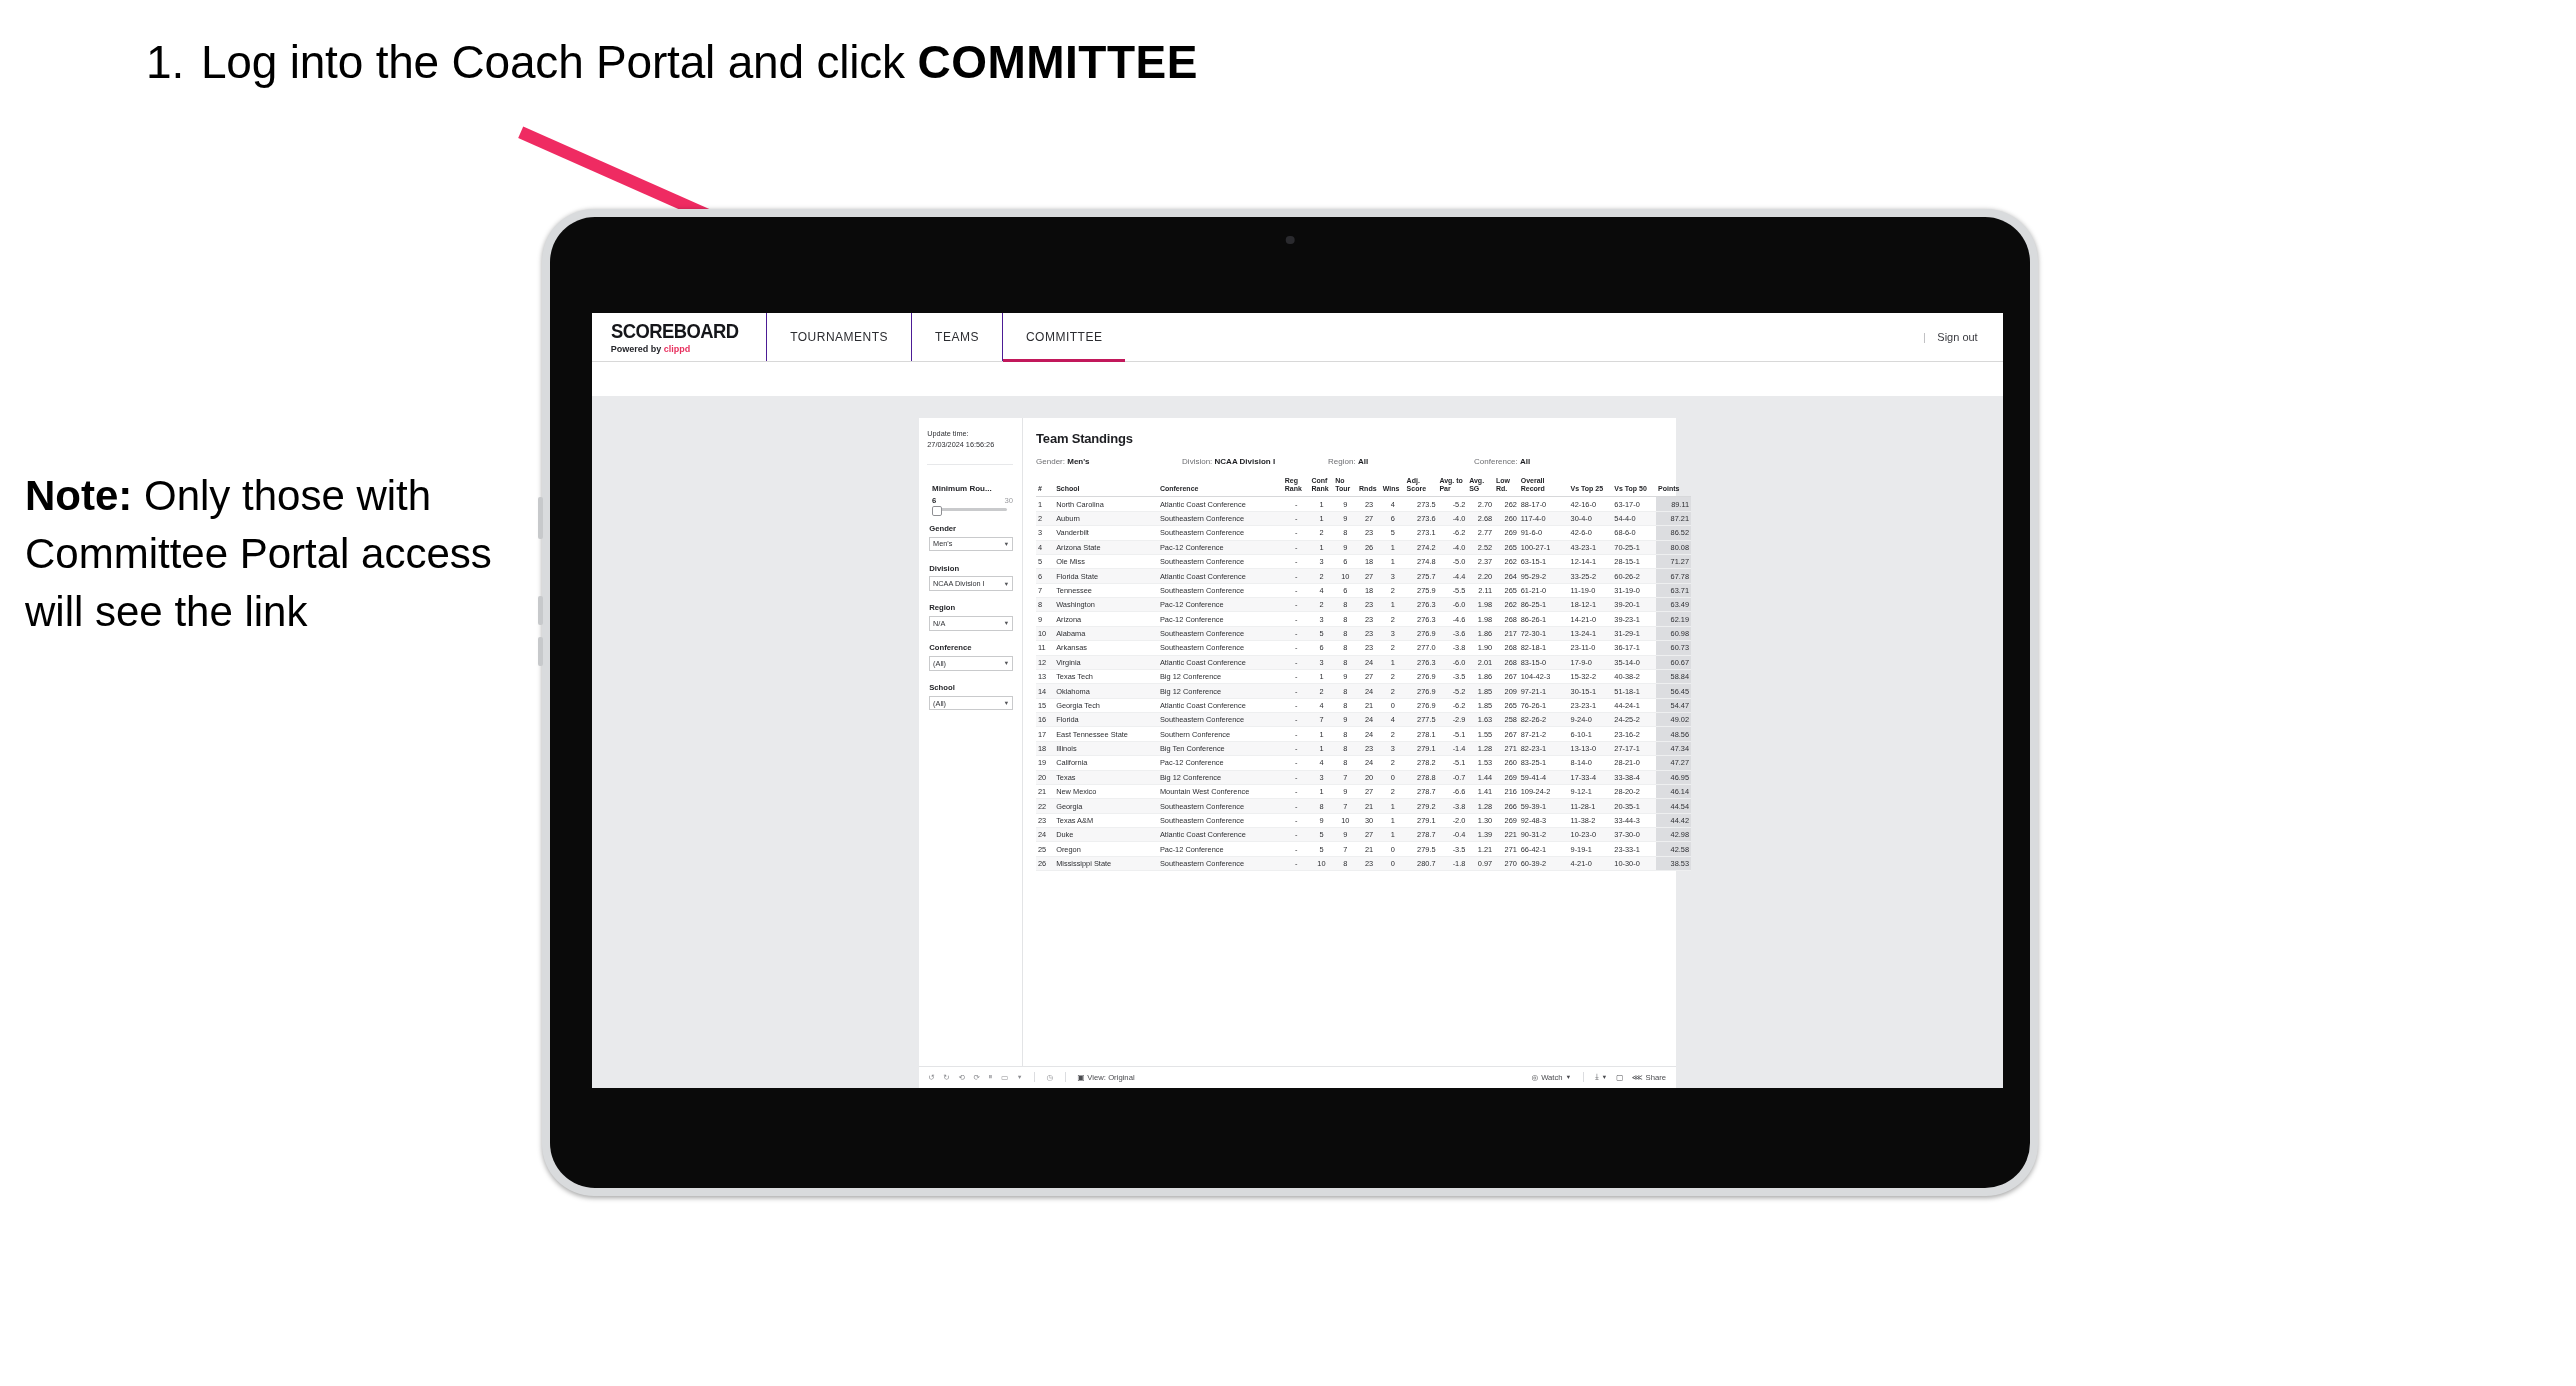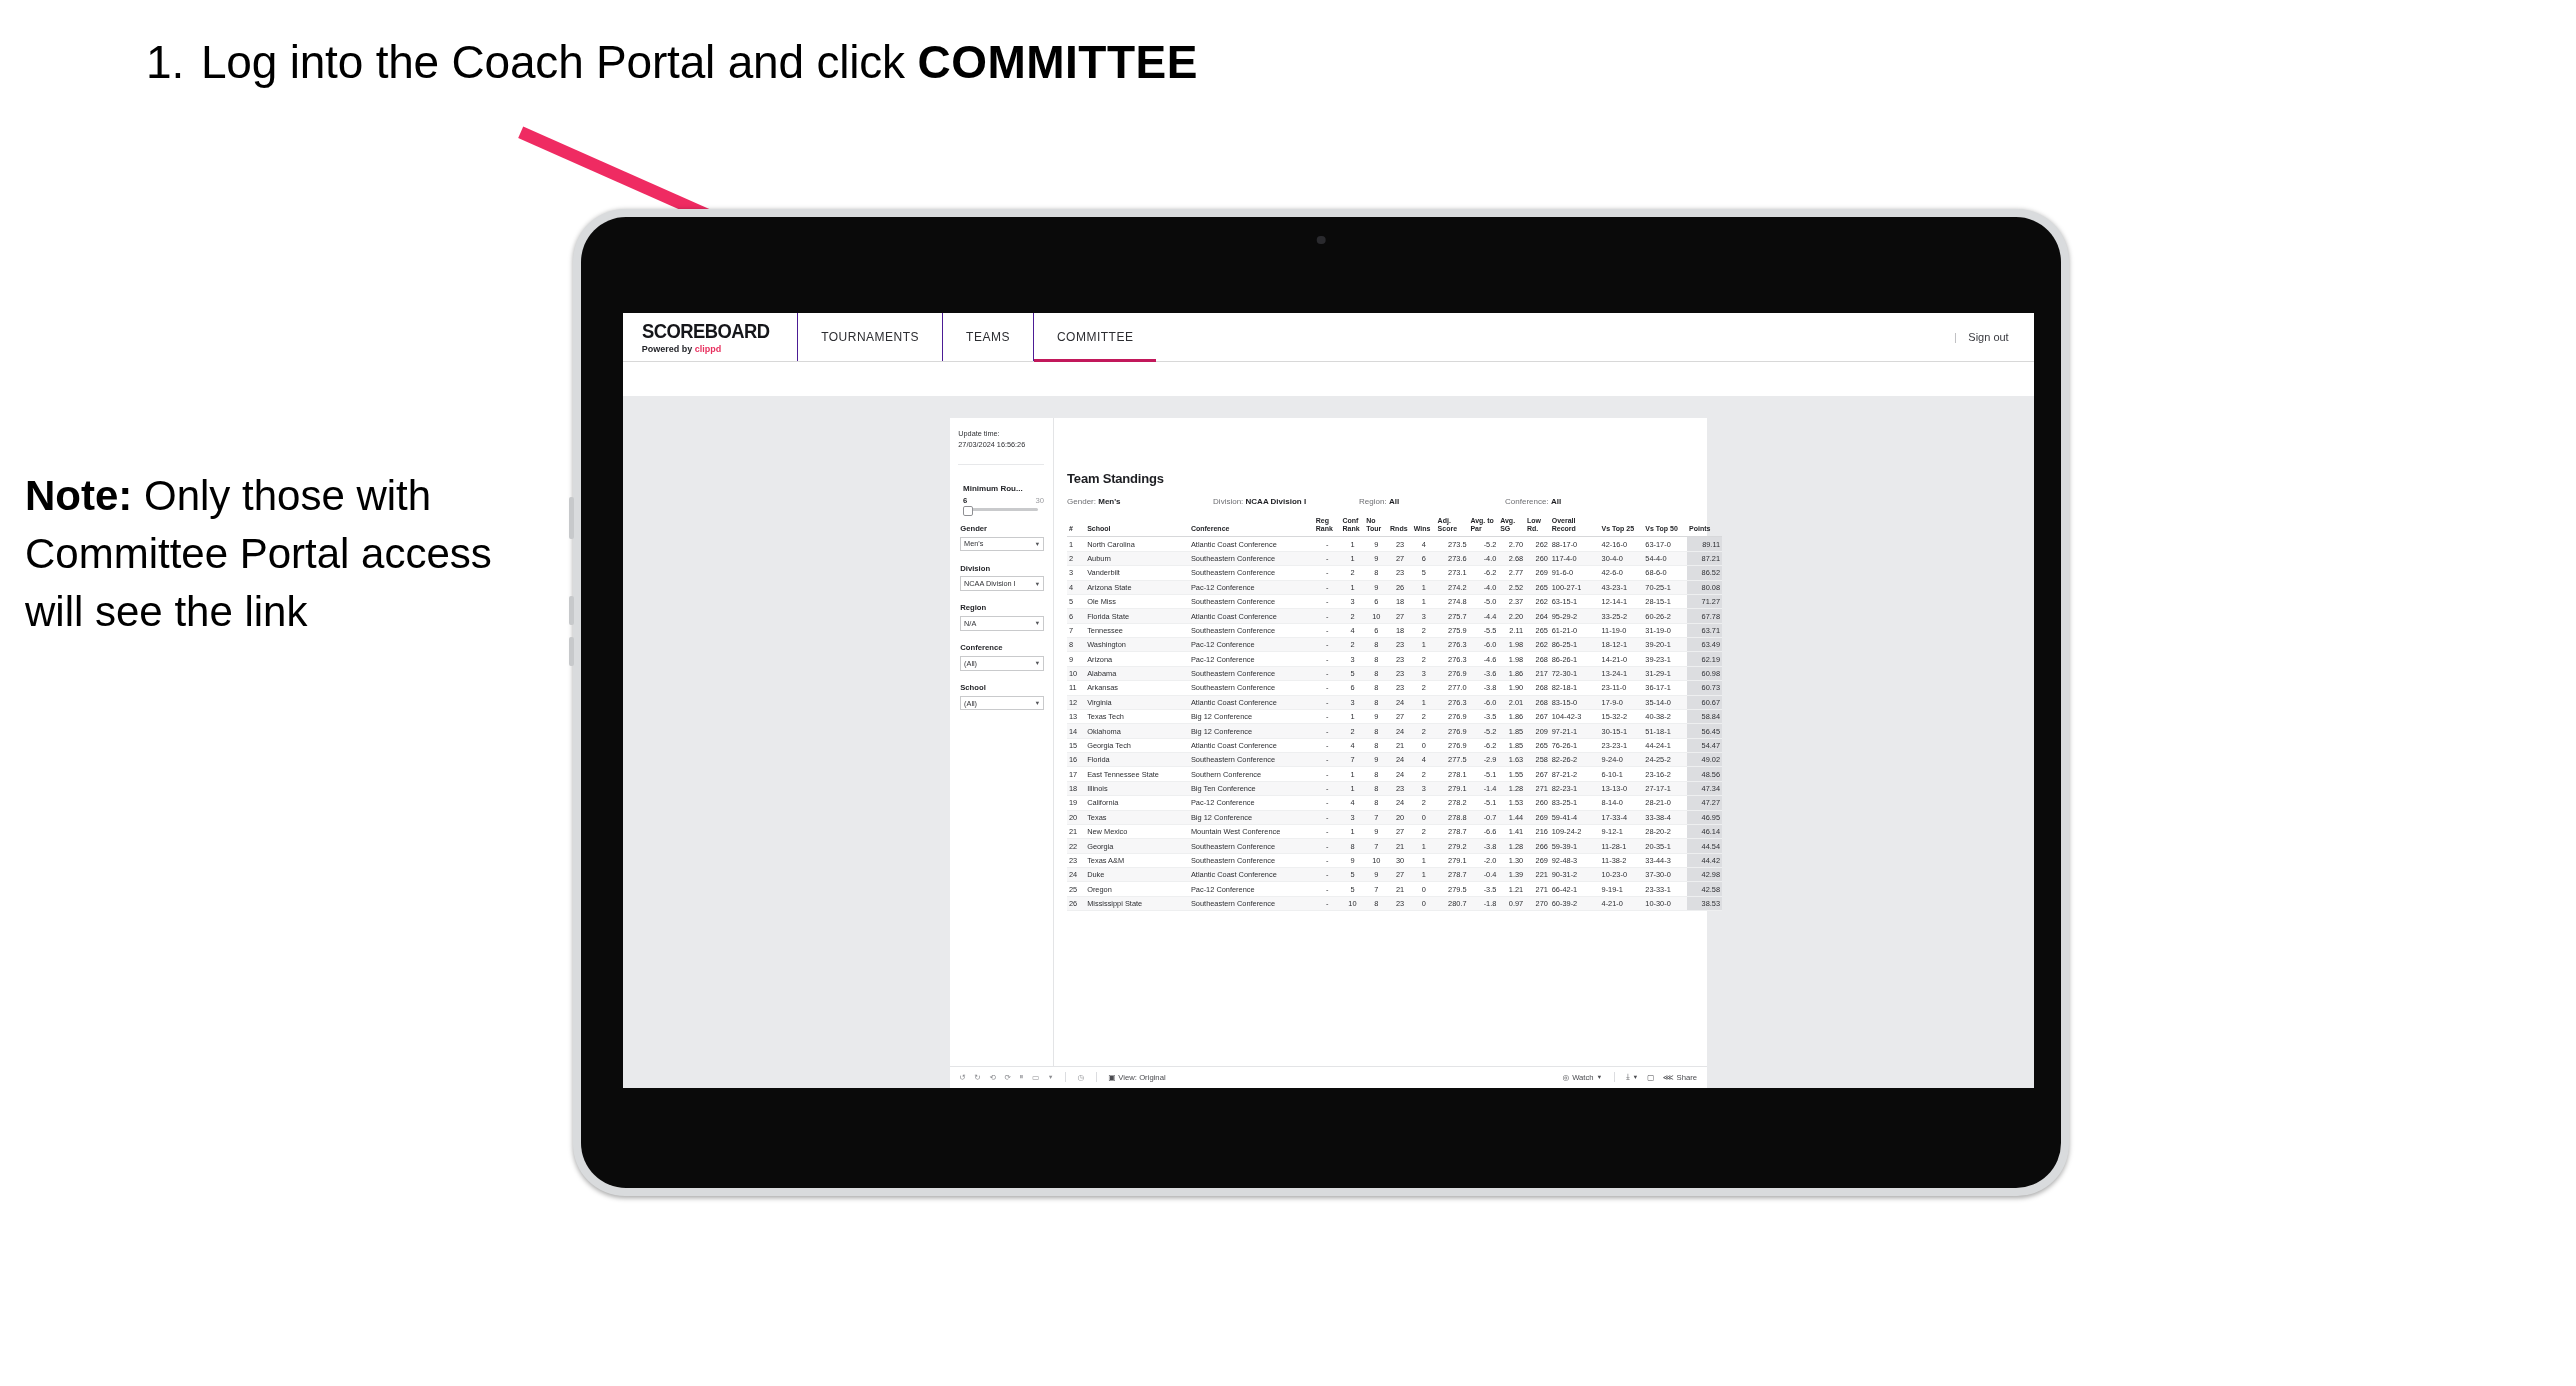--- a/index.html
+++ b/index.html
@@ -19,21 +19,21 @@
     position:absolute;left:25px;top:467px;width:508px;
     font-size:42px;line-height:1.38;color:#000;
   }
   #slide-note b{font-weight:bold;}
 
   
   #arrow-annotation{position:absolute;left:499px;top:115px;width:633px;height:268px;}
 
   
   #tablet{
-    position:absolute;left:573px;top:209px;width:1496px;height:987px;
+    position:absolute;left:542px;top:209px;width:1496px;height:987px;
     background:#d9dbdd;border-radius:52px;
     box-shadow:0 1.9px 4.8px rgba(0,0,0,.35);
   }
   #tablet-inner{
     position:absolute;left:7.7px;top:7.7px;right:7.7px;bottom:7.7px;
     background:#0a0a0a;border-radius:45px;
   }
   .tablet-btn{position:absolute;background:#c7c9cb;border-radius:1.9px;}
   #btn-power{left:-3.8px;top:288px;width:4.8px;height:42px;}
   #btn-vol-up{left:-3.8px;top:387px;width:4.8px;height:29px;}
@@ -112,21 +112,21 @@
   #slider-track{
     height:2.9px;background:#c9cacc;border-radius:1.9px;margin-top:3.8px;position:relative;
     width:75px;cursor:pointer;
   }
   #slider-thumb{
     position:absolute;left:0;top:-2.9px;width:7.7px;height:8.6px;
     background:#fff;border:1px solid #8e8f93;border-radius:1.9px;
   }
 
   
-  #viz-main{flex:1;padding:13.4px 0 0 13.4px;min-width:0;margin-top:40px;}
+  #viz-main{flex:1;padding:13.4px 0 0 13.4px;min-width:0;}
   #viz-title{font-size:13px;font-weight:bold;color:#1d1e22;letter-spacing:-0.2px;}
   #viz-meta{display:flex;margin-top:10.5px;font-size:8px;color:#6d6e72;}
   #viz-meta .cell{width:146px;}
   #viz-meta b{color:#1d1e22;font-weight:bold;}
 
   
   #standings{
     width:100%;border-collapse:collapse;margin-top:11.5px;
     font-size:7.4px;color:#2d2e32;table-layout:fixed;
   }

